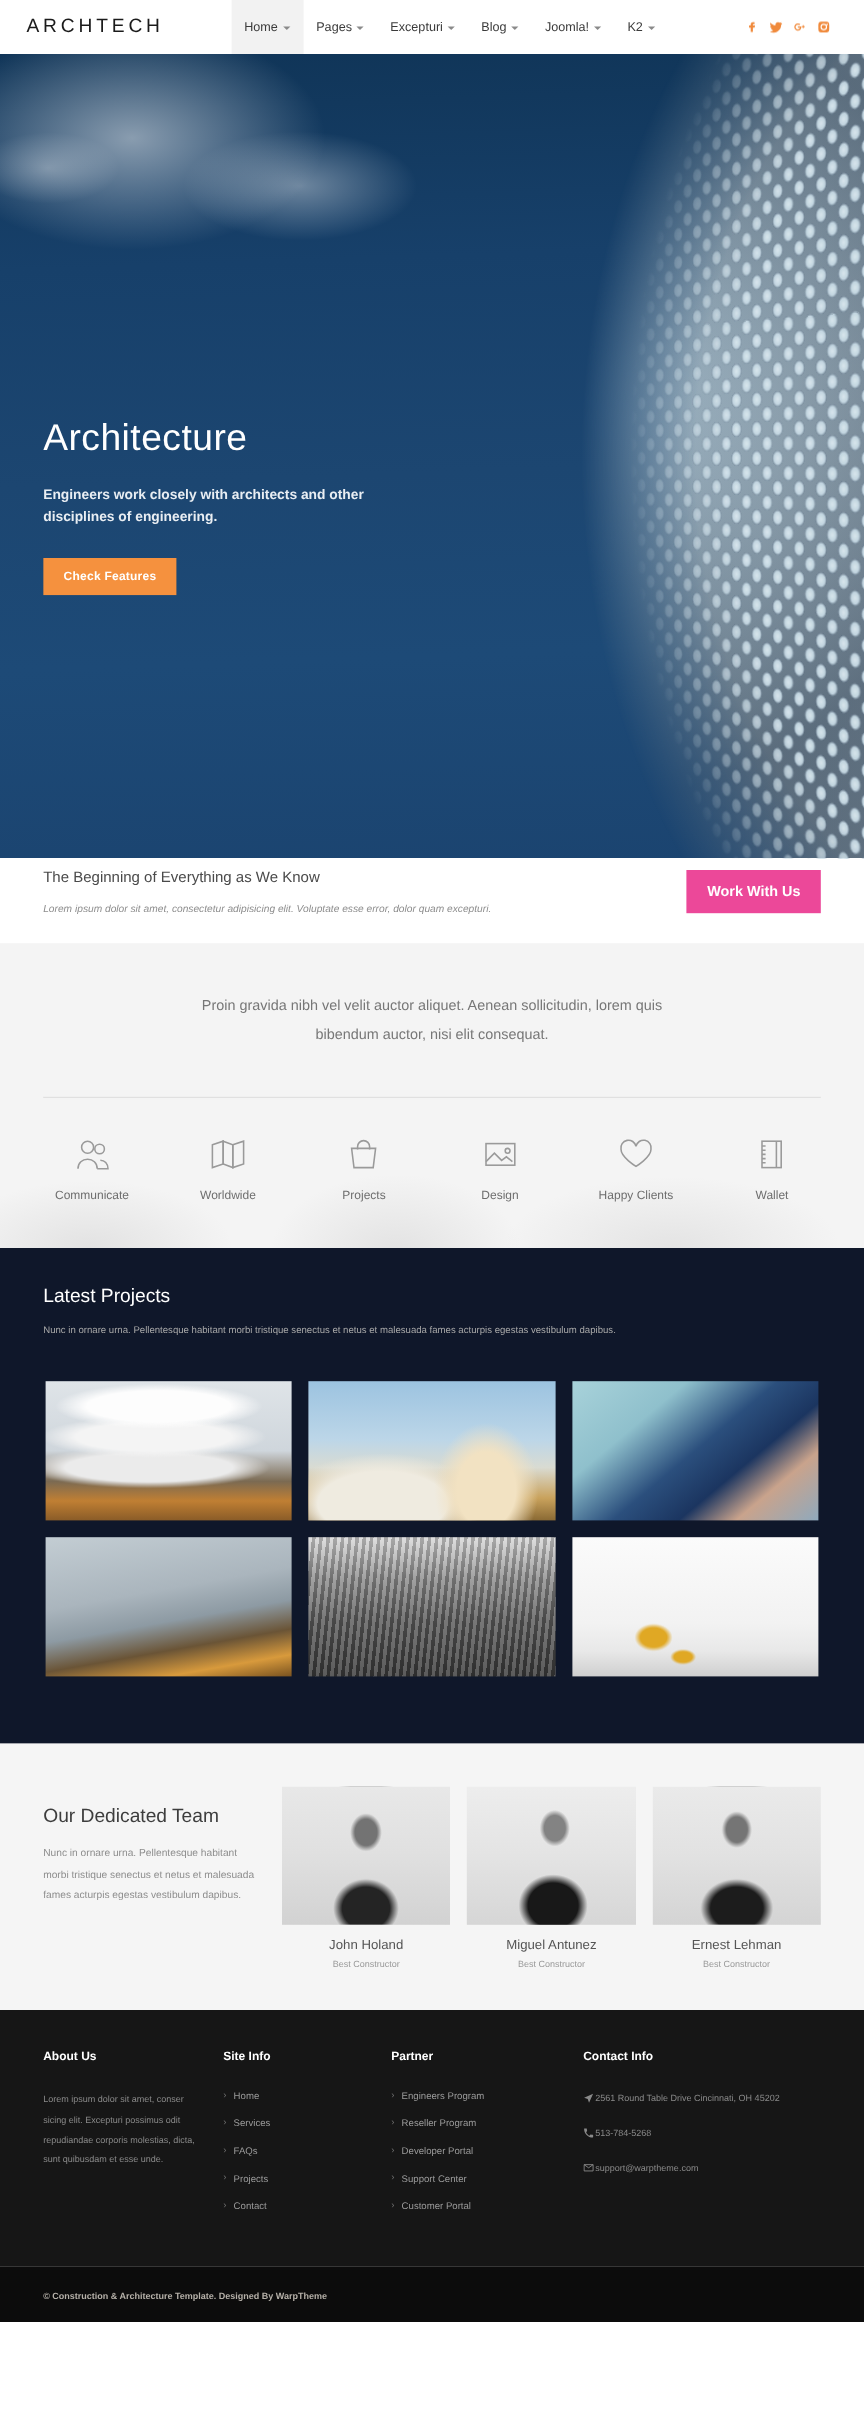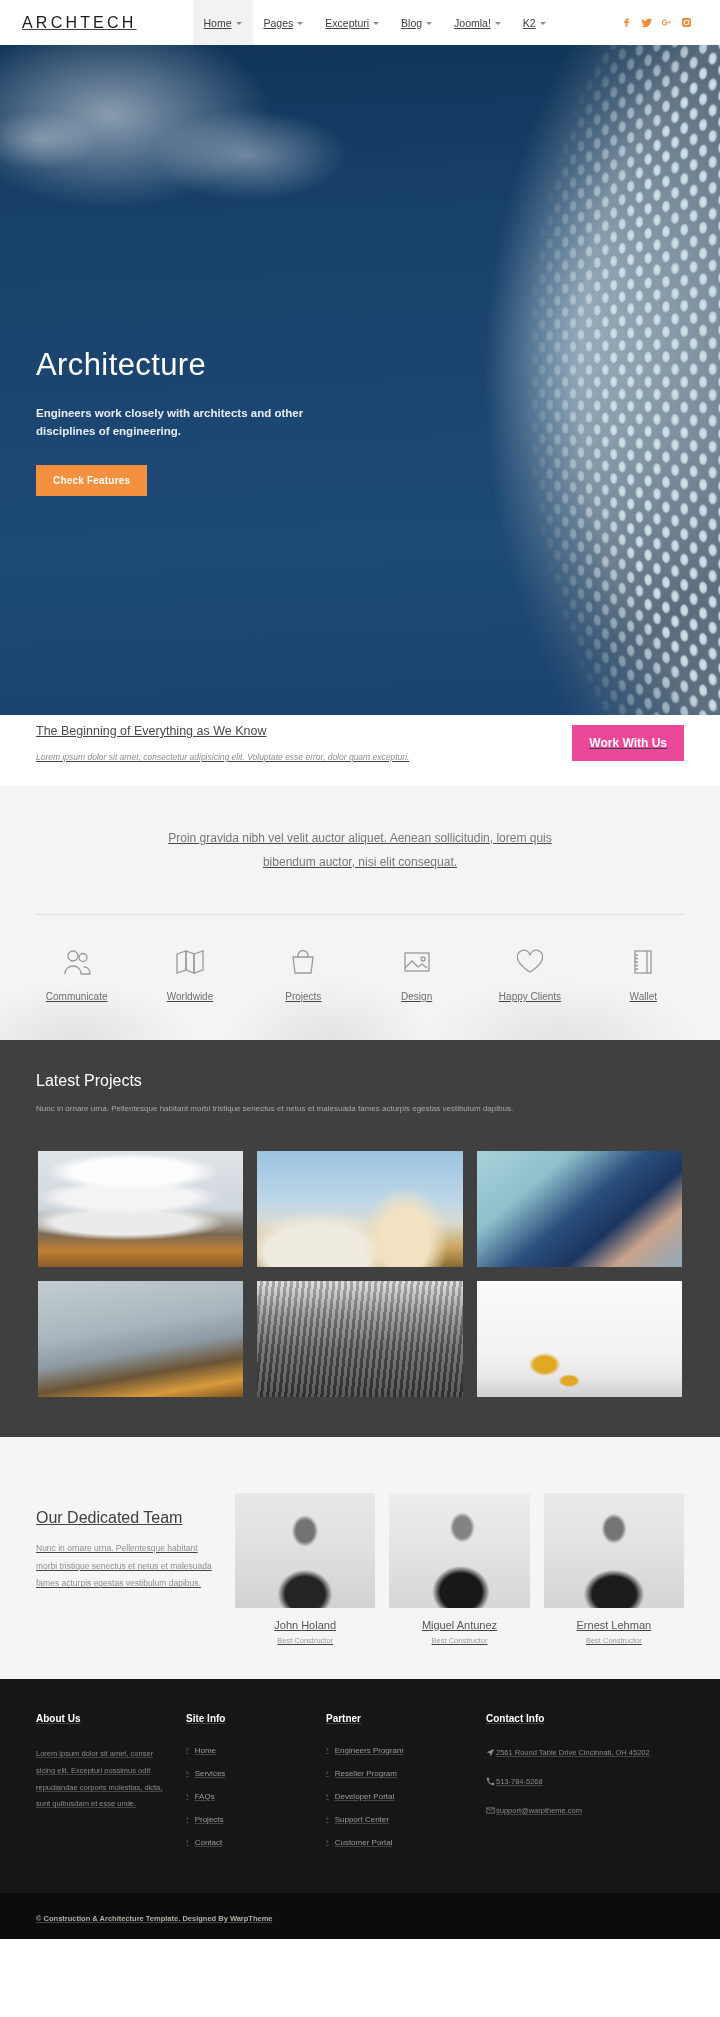--- a/index.html
+++ b/index.html
@@ -3,21 +3,21 @@
 <meta charset="utf-8">
 <style>
   * { margin:0; padding:0; box-sizing:border-box; }
   html,body { width:720px; }
   body {
     font-family:"Liberation Sans", sans-serif;
     background:#ffffff;
     color:#444;
     -webkit-font-smoothing:antialiased;
   }
-  .page { width:720px; overflow:hidden; position:relative;text-decoration:underline; }
+  .page { width:720px; overflow:hidden; position:relative; }
 
   
   .header {
     height:45px; background:#ffffff; display:flex; align-items:center;
     padding:0 22px; position:relative; z-index:20;
   }
   .logo {
     font-size:16px; letter-spacing:3.2px; font-weight:400; color:#1b1b1b;
     white-space:nowrap;
   }
@@ -107,21 +107,21 @@
   .intro-divider { position:relative; height:1px; background:#e0e0e0;
     margin:0 36px 30px; }
   .features { position:relative; display:flex; padding:0 20px; }
   .feature { flex:1; text-align:center; cursor:pointer; }
   .feature-icon { height:34px; display:flex; align-items:center;
     justify-content:center; margin-bottom:12px; }
   .feature-icon svg { stroke:#9a9a9a; fill:none; stroke-width:1.3; }
   .feature-label { font-size:10px; color:#6e6e6e; }
 
   
-  .projects { background:#404040; padding:32px 0 40px; }
+  .projects { background:#0f172a; padding:32px 0 56px; }
   .projects-head { padding:0 36px; margin-bottom:33px; }
   .projects-title { font-size:16px; color:#fff; font-weight:400; margin-bottom:11px; }
   .projects-sub { font-size:8px; color:#a8a8a8; line-height:2.1; }
   .grid { display:grid; grid-template-columns:repeat(3,1fr); gap:14px;
     padding:0 38px; }
   .cell { position:relative; height:116px; overflow:hidden; cursor:pointer;
     background:#555; }
 
   .ph1{background:
     radial-gradient(ellipse 120px 26px at 46% 18%, #fdfdfd 50%, rgba(255,255,255,0) 72%),
@@ -138,21 +138,21 @@
     linear-gradient(170deg,#c3cdd3 0%,#aab5bd 40%,#8d9aa3 58%,#6a5436 74%,#d89a3c 88%,#7a5320 100%);}
   .ph5{background:
     repeating-linear-gradient(96deg, rgba(255,255,255,.17) 0 3px, rgba(0,0,0,.22) 3px 6px),
     linear-gradient(180deg,#d9d9d9 0%,#8e8e8e 30%,#5c5c5c 60%,#3a3a3a 100%);}
   .ph6{background:
     radial-gradient(ellipse 22px 16px at 33% 72%, #e0a824 50%, rgba(0,0,0,0) 72%),
     radial-gradient(ellipse 15px 9px at 45% 86%, #e0a824 50%, rgba(0,0,0,0) 72%),
     linear-gradient(180deg,#fbfbfb 0%,#f2f2f2 62%,#e8e8e8 82%,#cfcfcf 100%);}
 
   
-  .team { background:#f5f5f5; padding:56px 0 34px; display:flex;
+  .team { background:#f5f5f5; padding:36px 0 34px; display:flex;
     align-items:flex-start; }
   .team-left { width:235px; padding:16px 22px 0 36px; }
   .team-title { font-size:16px; color:#3d3d3d; font-weight:400; margin-bottom:13px; }
   .team-desc { font-size:8.5px; color:#8d8d8d; line-height:2.1; }
   .team-members { flex:1; display:flex; gap:14px; padding-right:36px; }
   .member { flex:1; text-align:center; }
   .member-photo { height:115px; margin-bottom:11px; cursor:pointer;
     background:#d6d6d6; position:relative; overflow:hidden; filter:grayscale(1); }
   .m1{background:
     radial-gradient(ellipse 20px 24px at 50% 33%, #7d7168 46%, rgba(0,0,0,0) 66%),

